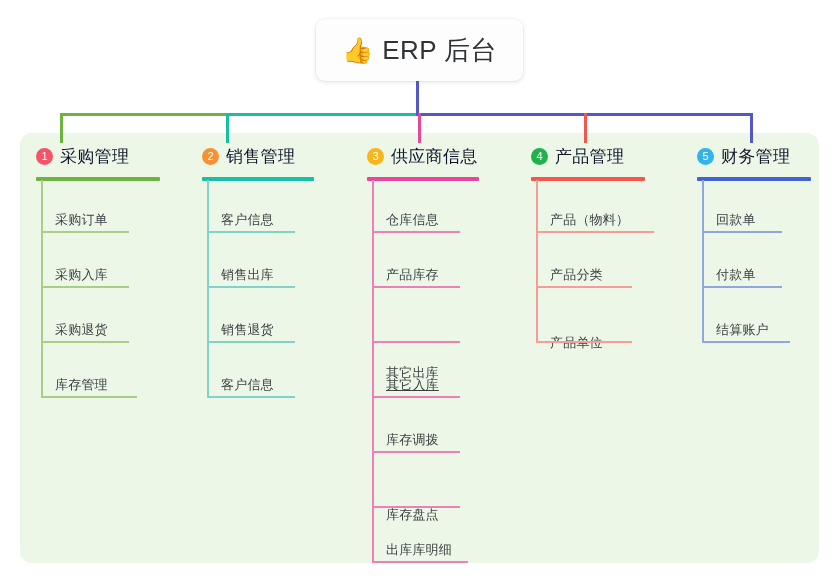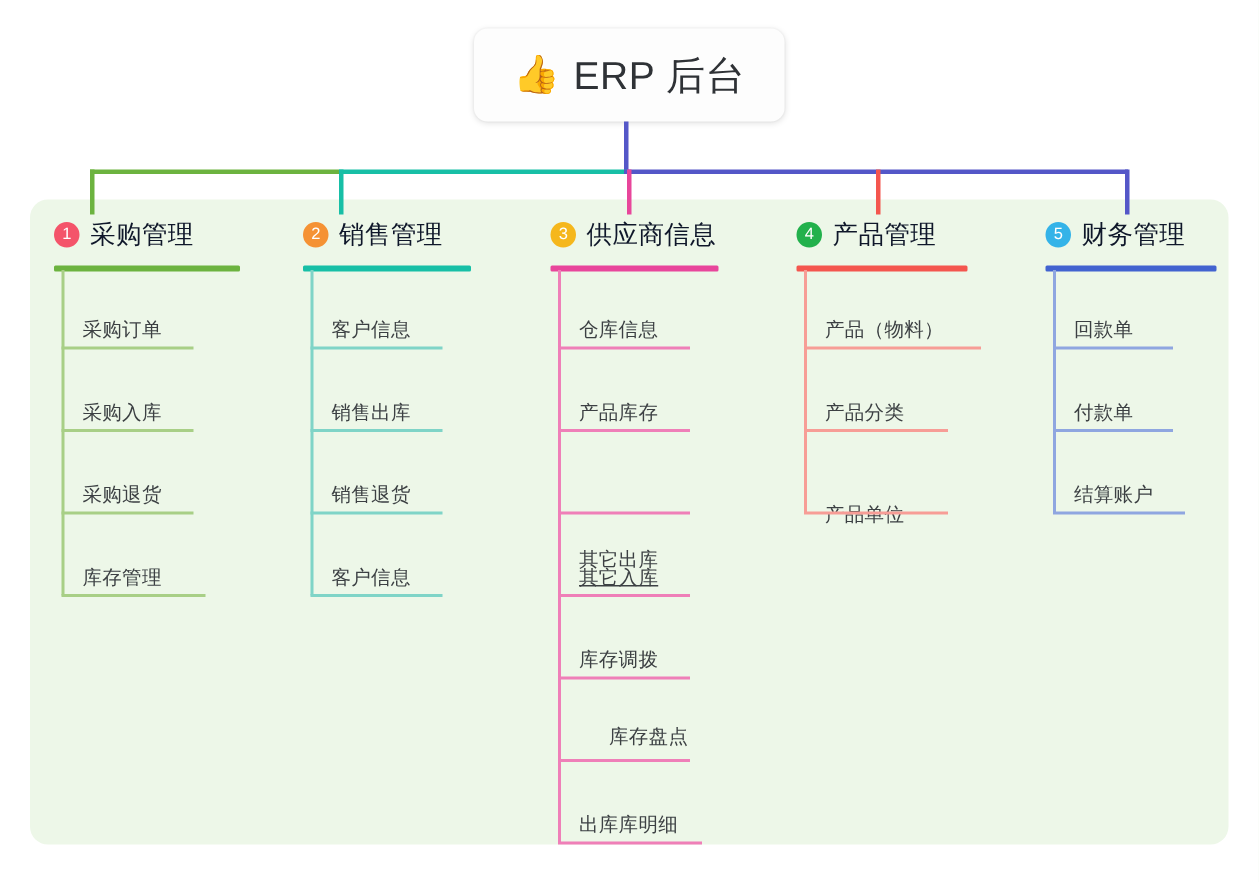--- a/index.html
+++ b/index.html
@@ -187,21 +187,21 @@
         <div class="leaf" style="left: 19px; top: 211px;">仓库信息</div>
         <div class="leaf-rule" style="left: 5px; top: 231px; width: 88px; background: rgb(239, 127, 184);"></div>
         <div class="leaf" style="left: 19px; top: 266px;">产品库存</div>
         <div class="leaf-rule" style="left: 5px; top: 286px; width: 88px; background: rgb(239, 127, 184);"></div>
         <div class="leaf" style="left: 19px; top: 321px; margin-top: 43px;">其它出库</div>
         <div class="leaf-rule" style="left: 5px; top: 341px; width: 88px; background: rgb(239, 127, 184);"></div>
         <div class="leaf" style="left: 19px; top: 376px; text-decoration: underline;">其它入库</div>
         <div class="leaf-rule" style="left: 5px; top: 396px; width: 88px; background: rgb(239, 127, 184);"></div>
         <div class="leaf" style="left: 19px; top: 431px;">库存调拨</div>
         <div class="leaf-rule" style="left: 5px; top: 451px; width: 88px; background: rgb(239, 127, 184);"></div>
-        <div class="leaf" style="left: 19px; top: 482px; margin-left: 20px;">库存盘点</div>
+        <div class="leaf" style="left: 19px; top: 506px;">库存盘点</div>
         <div class="leaf-rule" style="left: 5px; top: 506px; width: 88px; background: rgb(239, 127, 184);"></div>
         <div class="leaf" style="left: 19px; top: 541px; font-family: Liberation Mono, monospace;">出库库明细</div>
         <div class="leaf-rule" style="left: 5px; top: 561px; width: 96px; background: rgb(239, 127, 184);"></div>
       </div>
       <div class="column" style="left: 531px; top: 0px; position: absolute;">
         <div class="col-head" style="position: absolute; left: 0px; top: 144px; padding-left: 0px;">
           <span class="badge" style="background: rgb(34, 177, 76);">4</span>
           <span class="col-title">产品管理</span>
         </div>
         <div class="head-rule" style="left: 0px; top: 177px; width: 114px; background: rgb(244, 86, 78);"></div>

